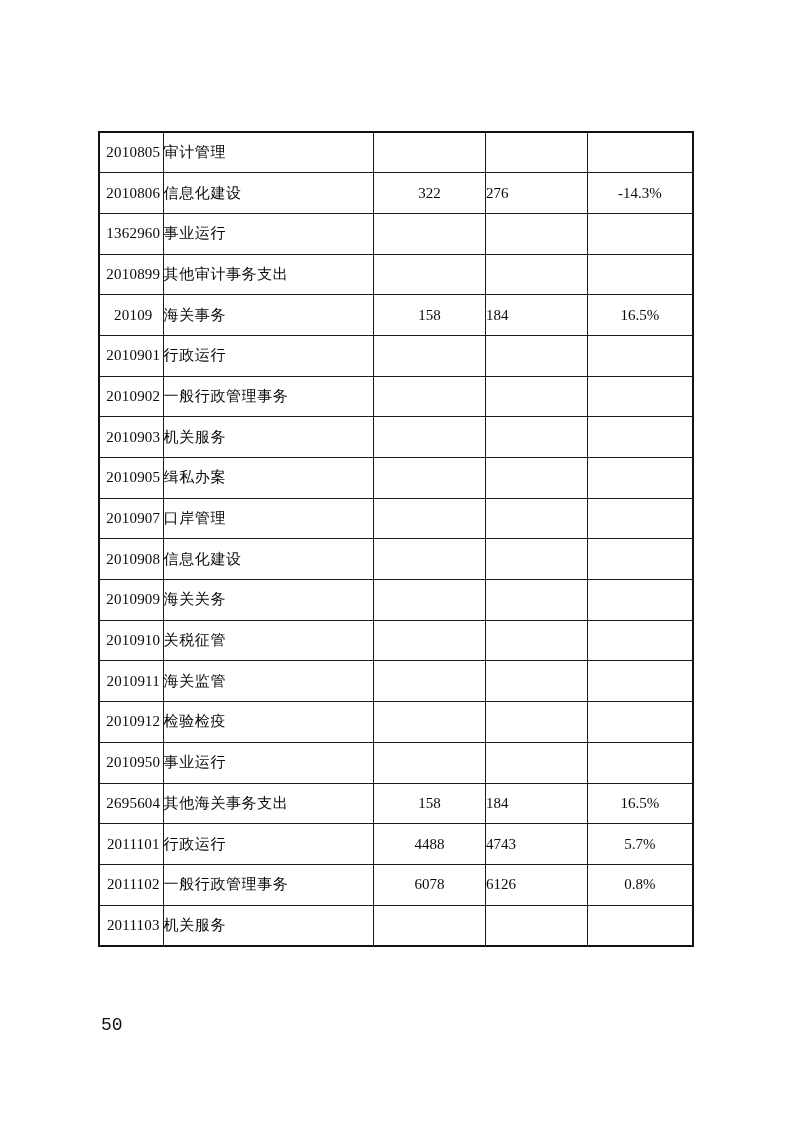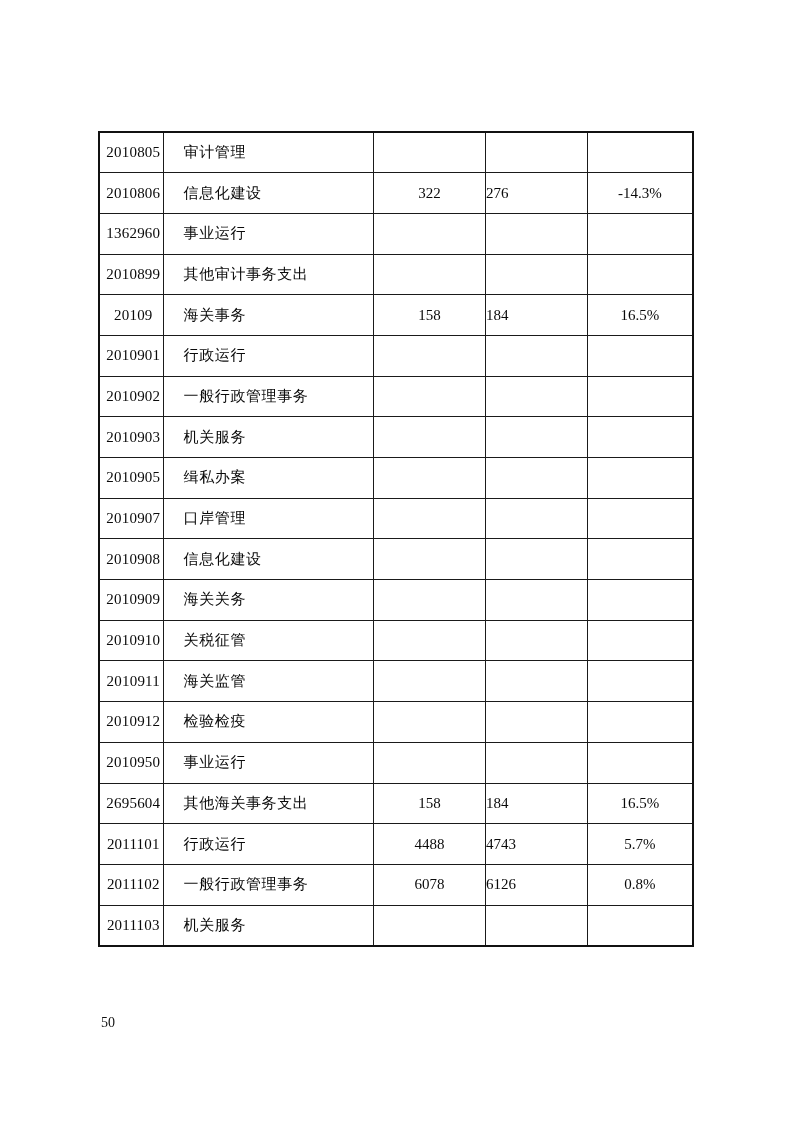--- a/index.html
+++ b/index.html
@@ -37,32 +37,33 @@
   }
   td.code {
     width: 63px;
     text-align: center;
     padding-left: 4px;
     letter-spacing: 0.2px;
   }
   td.label {
     width: 207px;
     text-align: left;
-    padding-left: 20px;
+    padding-left: 0;
     letter-spacing: 0.6px;
   }
   td.num  { width: 110px; text-align: center; }
   td.num2 { width: 100px; text-align: left; }
   td.pct  { width: 104px; text-align: center; }
   .page-number {
     position: absolute;
     left: 101px;
     top: 1015px;
-    font-size: 14px;
+    font-size: 18px;
     color: #111111;
+    font-family: Liberation Mono, monospace;
   }
 </style>
 </head>
 <body>
 
 <div class="sheet">
 
   <table class="budget">
     <tbody>
         <tr>

